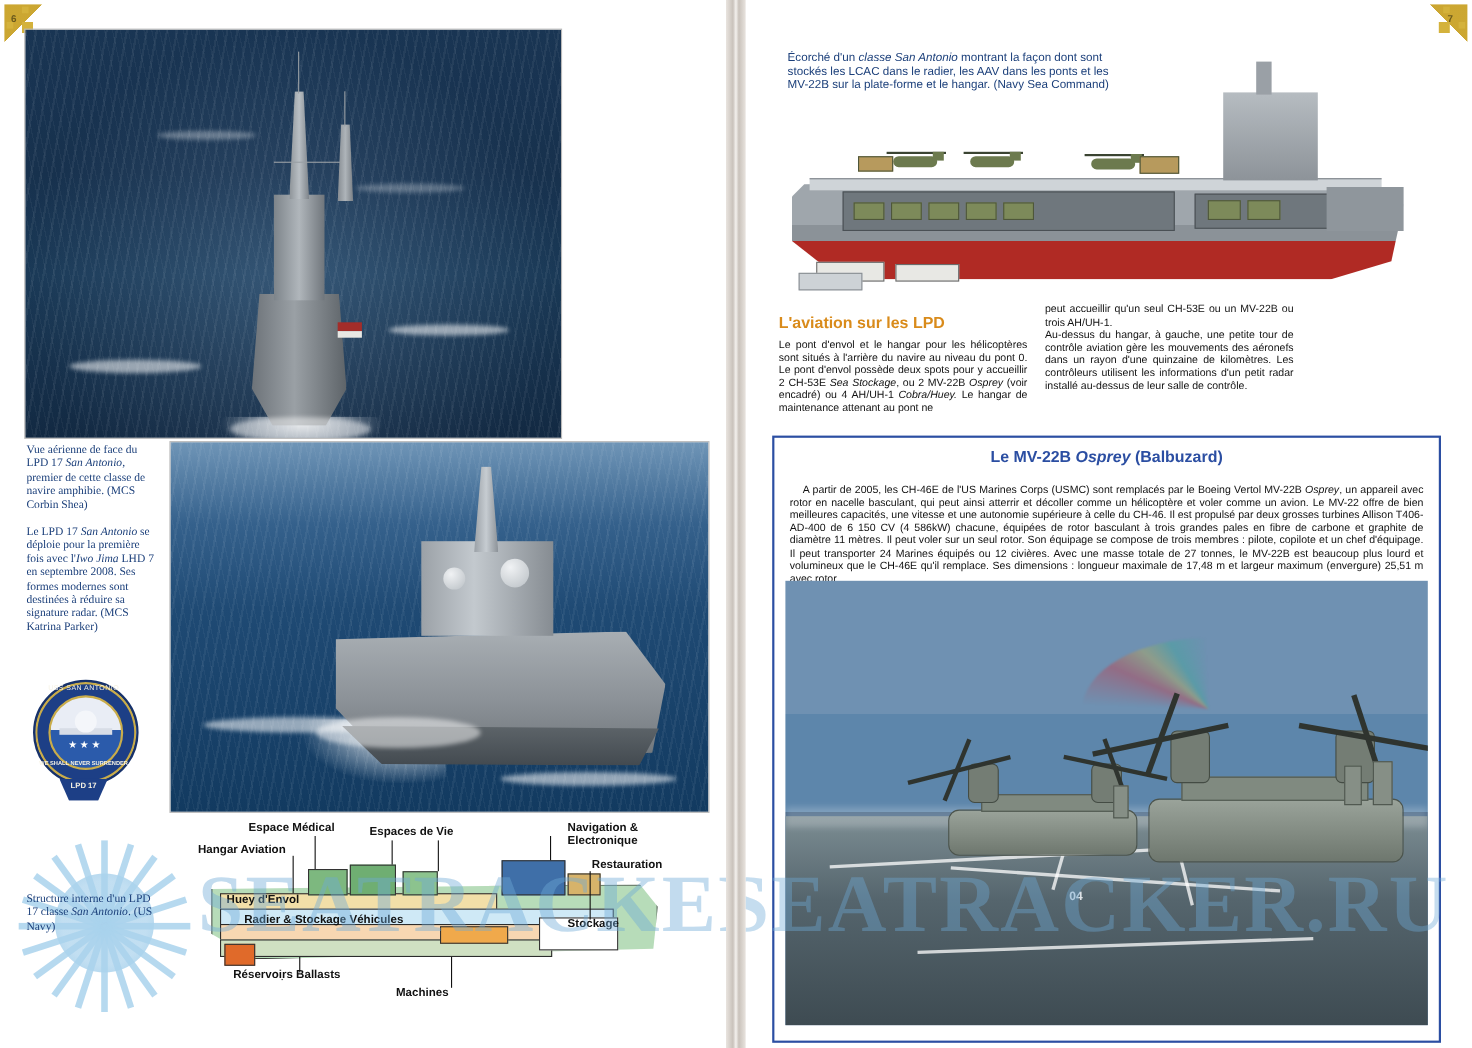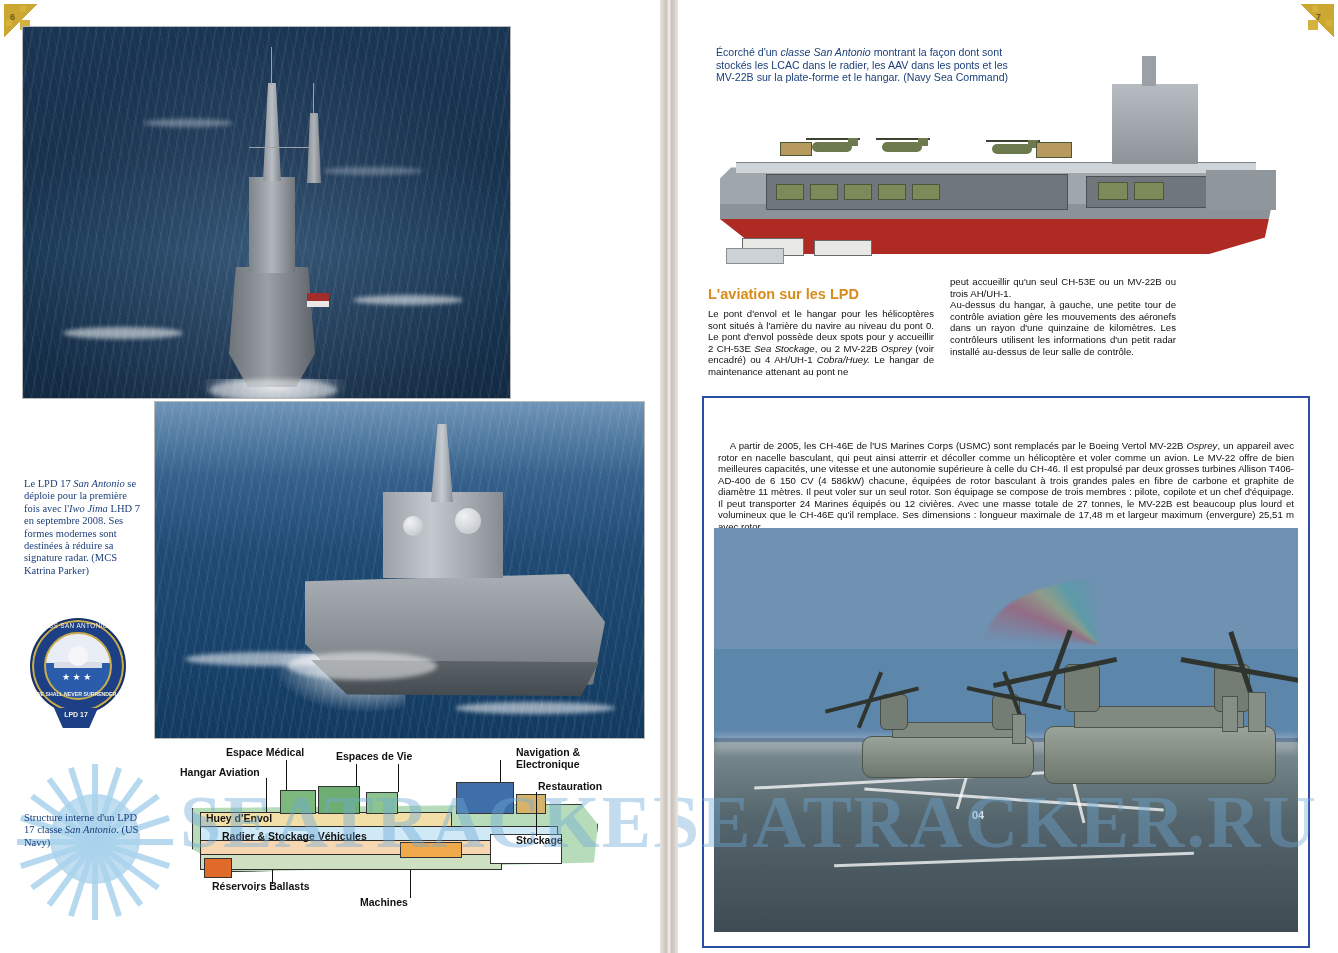--- a/index.html
+++ b/index.html
@@ -190,20 +190,23 @@
       <div class="s2-bowwave" style="left:120px;top:252px;"></div>
       <div class="s2-hull" style="left:150px;top:172px;"></div>
       <div class="s2-hull-dark" style="left:150px;top:258px;"></div>
       <div class="s2-sup" style="left:228px;top:90px;"></div>
       <div class="s2-mast" style="left:276px;top:22px;"></div>
       <div class="s2-dome" style="left:300px;top:106px;"></div>
       <div class="s2-dome" style="left:248px;top:114px;width:20px;height:20px;"></div>
       <div class="foam" style="left:132px;top:250px;width:150px;height:28px;opacity:.9;"></div>
     </div>
 
+    <div class="cap" style="left:24px;top:404px;width:118px;">
+      Vue aérienne de face du LPD 17 <i>San Antonio</i>, premier de cette classe de navire amphibie. (MCS Corbin Shea)
+    </div>
     <div class="cap" style="left:24px;top:478px;width:118px;">
       Le LPD 17 <i>San Antonio</i> se déploie pour la première fois avec l'<i>Iwo Jima</i> LHD 7 en septembre 2008. Ses formes modernes sont destinées à réduire sa signature radar. (MCS Katrina Parker)
     </div>
 
     <div class="crest">
       <div class="ring"></div>
       <div class="inner">
         <div style="position:absolute;left:8px;top:28px;width:48px;height:6px;background:#d8dde6;"></div>
         <div style="position:absolute;left:22px;top:12px;width:20px;height:20px;border-radius:50%;background:#f4f6fa;"></div>
         <div style="position:absolute;left:16px;top:38px;color:#fff;font-size:9px;">★ ★ ★</div>
@@ -341,20 +344,23 @@
 
     <div class="body-txt" style="left:30px;top:308px;width:226px;">
       Le pont d'envol et le hangar pour les hélicoptères sont situés à l'arrière du navire au niveau du pont 0. Le pont d'envol possède deux spots pour y accueillir 2 CH-53E <i>Sea Stockage</i>, ou 2 MV-22B <i>Osprey</i> (voir encadré) ou 4 AH/UH-1 <i>Cobra/Huey.</i> Le hangar de maintenance attenant au pont ne
     </div>
     <div class="body-txt" style="left:272px;top:276px;width:226px;">
       peut accueillir qu'un seul CH-53E ou un MV-22B ou trois AH/UH-1.<br>
       Au-dessus du hangar, à gauche, une petite tour de contrôle aviation gère les mouvements des aéronefs dans un rayon d'une quinzaine de kilomètres. Les contrôleurs utilisent les informations d'un petit radar installé au-dessus de leur salle de contrôle.
     </div>
 
     <div class="box" style="left:24px;">
+      <div class="box-title">
+        <span>Le MV-22B </span><i>Osprey</i><span> (Balbuzard)</span>
+      </div>
       <div class="box-txt">
         &nbsp;&nbsp;&nbsp;&nbsp;A partir de 2005, les CH-46E de l'US Marines Corps (USMC) sont remplacés par le Boeing Vertol MV-22B <i>Osprey</i>, un appareil avec rotor en nacelle basculant, qui peut ainsi atterrir et décoller comme un hélicoptère et voler comme un avion. Le MV-22 offre de bien meilleures capacités, une vitesse et une autonomie supérieure à celle du CH-46. Il est propulsé par deux grosses turbines Allison T406-AD-400 de 6 150 CV (4 586kW) chacune, équipées de rotor basculant à trois grandes pales en fibre de carbone et graphite de diamètre 11 mètres. Il peut voler sur un seul rotor. Son équipage se compose de trois membres : pilote, copilote et un chef d'équipage. Il peut transporter 24 Marines équipés ou 12 civières. Avec une masse totale de 27 tonnes, le MV-22B est beaucoup plus lourd et volumineux que le CH-46E qu'il remplace. Ses dimensions : longueur maximale de 17,48 m et largeur maximum (envergure) 25,51 m avec rotor.
       </div>
 
       <div class="osprey-img">
         <div class="rainbow"></div>
         <div class="deck"></div>
         <div class="deck-line" style="left:40px;top:246px;width:480px;height:3px;transform:rotate(-3deg);"></div>
         <div class="deck-line" style="left:150px;top:270px;width:300px;height:3px;transform:rotate(4deg);"></div>
         <div class="deck-line" style="left:120px;top:330px;width:360px;height:3px;transform:rotate(-2deg);"></div>

